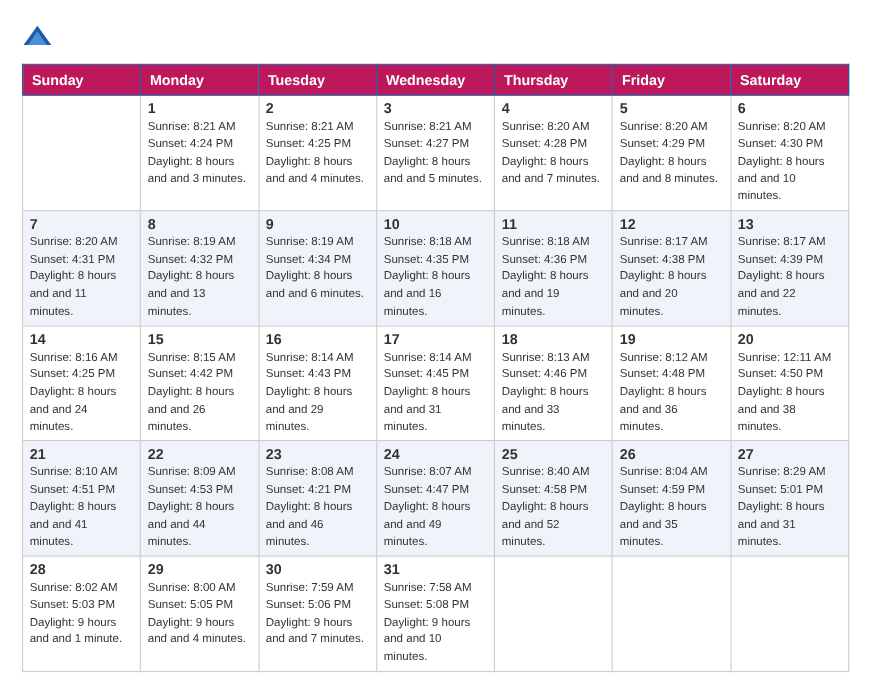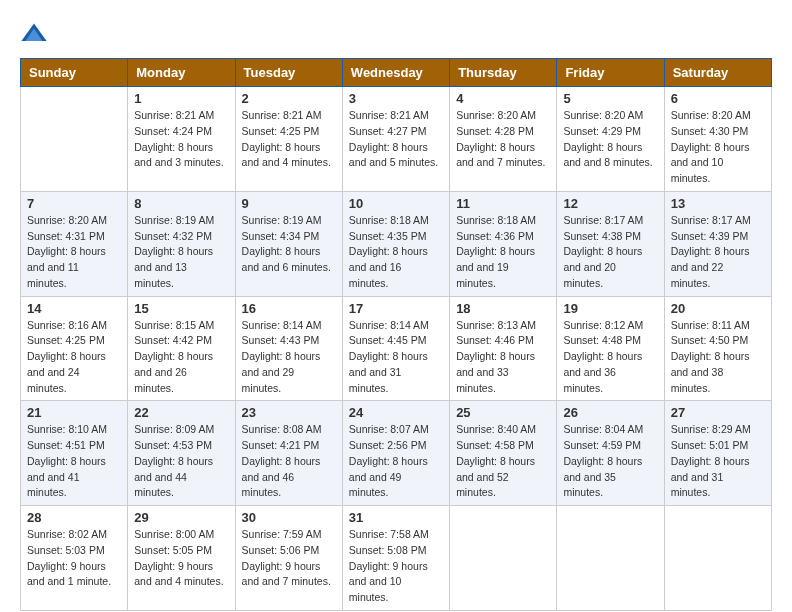--- a/index.html
+++ b/index.html
@@ -45,21 +45,21 @@
     }
     .location {
       font-size: 14px;
       color: #555;
     }
     table {
       width: 100%;
       border-collapse: collapse;
     }
     thead tr th {
-      background-color: #a16207;
+      background-color: #be185d;
       color: #fff;
       text-align: left;
       padding: 6px 8px;
       font-size: 13px;
       font-weight: bold;
       border: 1px solid #1a5ca8;
     }
     tbody tr td {
       vertical-align: top;
       padding: 4px 6px;
@@ -292,21 +292,21 @@
           <div class="day-detail">
             <div>Sunrise: 8:12 AM</div>
             <div>Sunset: 4:48 PM</div>
             <div>Daylight: 8 hours</div>
             <div>and and 36 minutes.</div>
           </div>
         </td>
         <td>
           <span class="day-number">20</span>
           <div class="day-detail">
-            <div>Sunrise: 8:11 AM</div>
+            <div>Sunrise: 12:11 AM</div>
             <div>Sunset: 4:50 PM</div>
             <div>Daylight: 8 hours</div>
             <div>and and 38 minutes.</div>
           </div>
         </td>
       </tr>
       <tr>
         <td>
           <span class="day-number">21</span>
           <div class="day-detail">
@@ -331,21 +331,21 @@
             <div>Sunrise: 8:08 AM</div>
             <div>Sunset: 4:21 PM</div>
             <div>Daylight: 8 hours</div>
             <div>and and 46 minutes.</div>
           </div>
         </td>
         <td>
           <span class="day-number">24</span>
           <div class="day-detail">
             <div>Sunrise: 8:07 AM</div>
-            <div>Sunset: 2:56 PM</div>
+            <div>Sunset: 4:47 PM</div>
             <div>Daylight: 8 hours</div>
             <div>and and 49 minutes.</div>
           </div>
         </td>
         <td>
           <span class="day-number">25</span>
           <div class="day-detail">
             <div>Sunrise: 8:40 AM</div>
             <div>Sunset: 4:58 PM</div>
             <div>Daylight: 8 hours</div>

